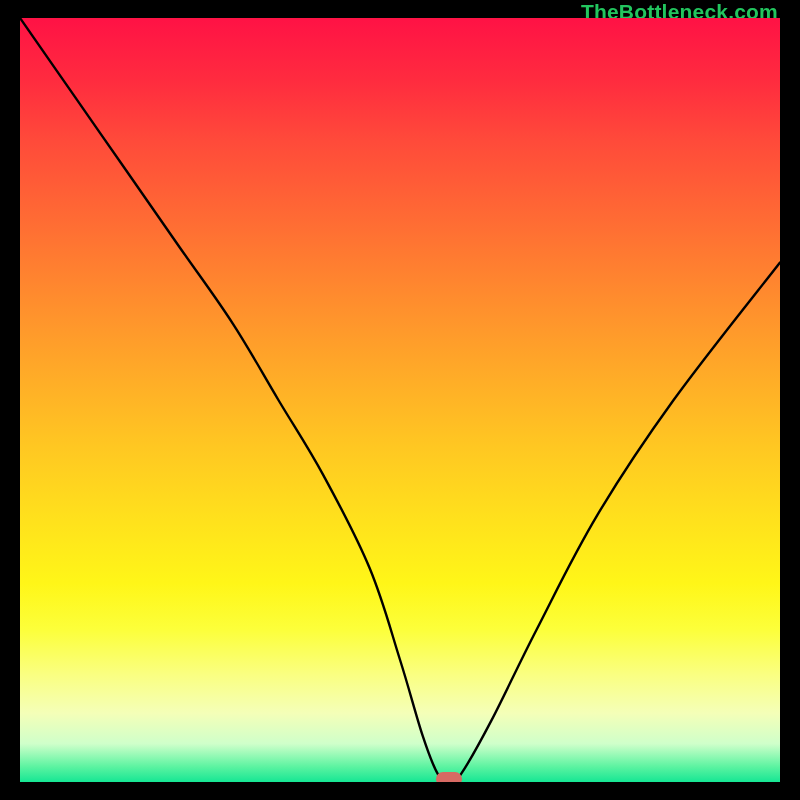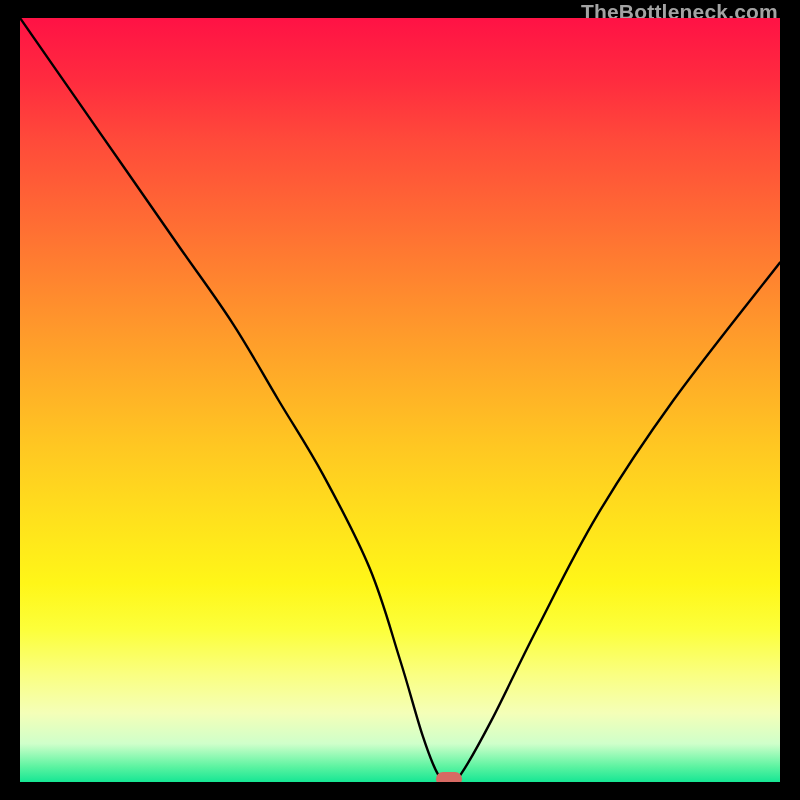--- a/index.html
+++ b/index.html
@@ -39,21 +39,21 @@
       #f4ffb8 91%,
       #cfffca 95%,
       #5cf3a1 98%,
       #16e694 100%
     );
   }
   .attribution {
     position: absolute;
     top: 0px;
     right: 22px;
-    color: #a3a3a3;
+    color: #22c55e;
     font-size: 21px;
     font-weight: 600;
     letter-spacing: 0.2px;
   }
   svg.curve {
     position: absolute;
     inset: 0;
     width: 100%;
     height: 100%;
   }

